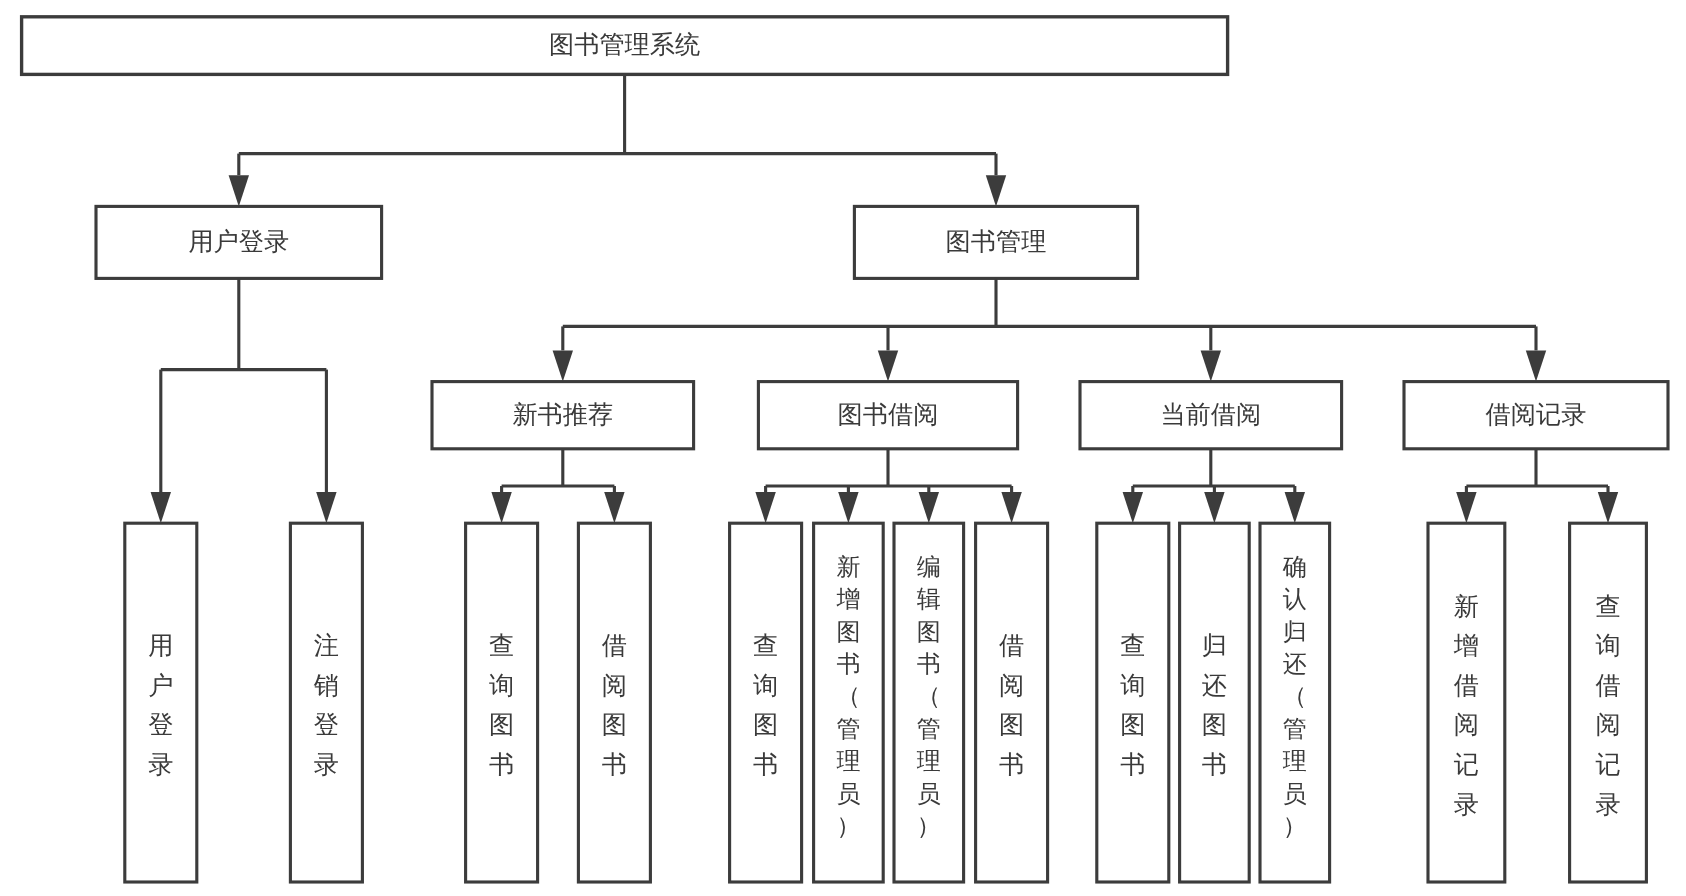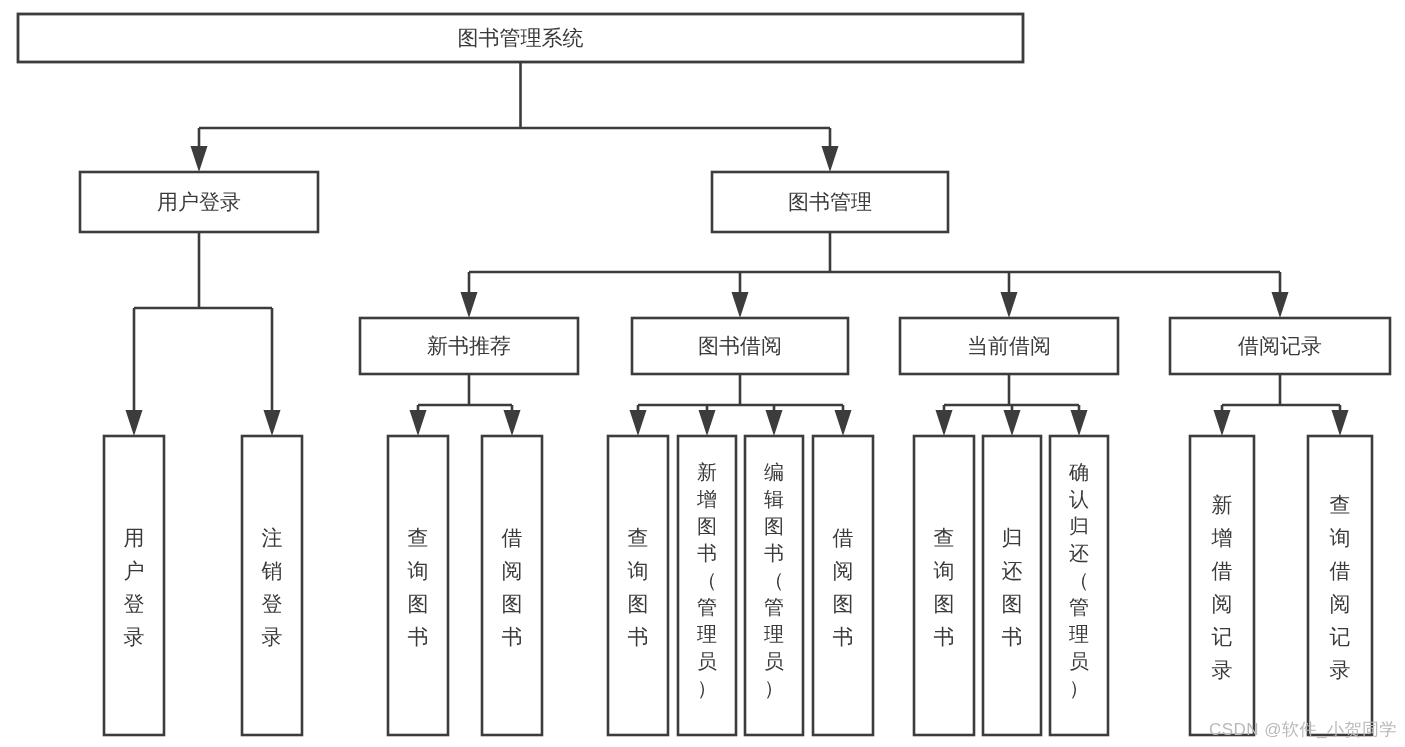--- a/index.html
+++ b/index.html
@@ -203,14 +203,13 @@
         <g>
           <rect x="1190" y="436" width="64" height="299" class="node-box"></rect>
           <text x="1222" y="512.24" class="leaf-char" font-size="21"><tspan x="1222" dy="0">新</tspan><tspan x="1222" dy="33">增</tspan><tspan x="1222" dy="33">借</tspan><tspan x="1222" dy="33">阅</tspan><tspan x="1222" dy="33">记</tspan><tspan x="1222" dy="33">录</tspan></text>
         </g>
         <g>
           <rect x="1308" y="436" width="64" height="299" class="node-box"></rect>
           <text x="1340" y="512.24" class="leaf-char" font-size="21"><tspan x="1340" dy="0">查</tspan><tspan x="1340" dy="33">询</tspan><tspan x="1340" dy="33">借</tspan><tspan x="1340" dy="33">阅</tspan><tspan x="1340" dy="33">记</tspan><tspan x="1340" dy="33">录</tspan></text>
         </g>
       </g>
   </svg>
-  <div class="watermark">CSDN @软件_小贺同学</div>
 </div>
 
 </body></html>

